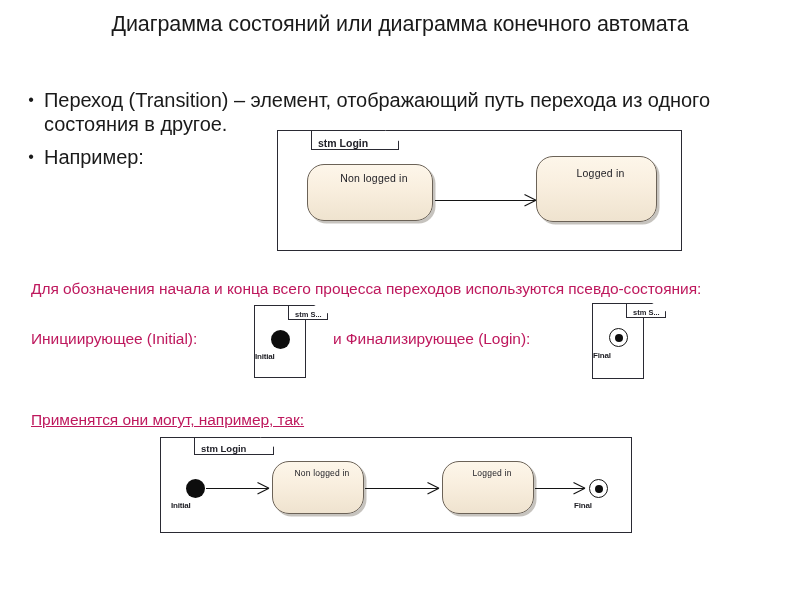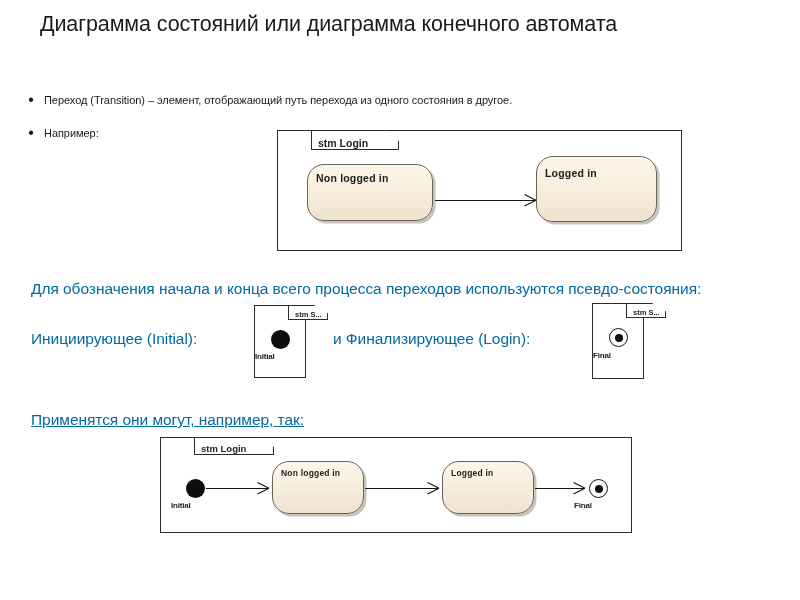--- a/index.html
+++ b/index.html
@@ -15,21 +15,21 @@
     font-family: "Liberation Sans", sans-serif;
     color: #000000;
   }
 
   
   .slide-title {
     position: absolute;
     left: 40px;
     top: 10px;
     width: 720px;
-    text-align: left;
+    text-align: center;
     font-size: 21.5px;
     line-height: 29px;
     color: #1a1a1a;
     letter-spacing: -0.1px;
   }
   .slide-title .line { display: block; }
 
   
   .bullets {
     position: absolute;
@@ -44,32 +44,32 @@
   }
   .bullet-mark {
     width: 26px;
     flex: 0 0 26px;
     font-size: 16px;
     line-height: 24px;
     text-align: center;
     color: #1a1a1a;
   }
   .bullet-text {
-    font-size: 11px;
+    font-size: 20px;
     line-height: 24px;
     color: #1a1a1a;
     letter-spacing: -0.05px;
   }
 
   
   .para {
     position: absolute;
     font-size: 15.5px;
     line-height: 23px;
-    color: #0369a1;
+    color: #be185d;
     letter-spacing: -0.05px;
     white-space: nowrap;
   }
   .para.wrap { white-space: normal; }
 
   
   .uml-frame {
     position: absolute;
     box-sizing: border-box;
     border: 1.4px solid #2a2a33;
@@ -98,22 +98,22 @@
     box-sizing: border-box;
     border: 1.3px solid #6b6257;
     border-radius: 17px;
     background: linear-gradient(180deg, #fdf6ea 0%, #f9efdf 42%, #efe3cf 100%);
     box-shadow: 2.5px 2.5px 0 rgba(120,112,100,0.42);
   }
   .state-label {
     position: absolute;
     left: 8px;
     right: 0;
-    text-align: left;
-    font-weight: bold;
+    text-align: center;
+    font-weight: normal;
     color: #1c1c22;
     letter-spacing: 0.2px;
   }
 
   
   .initial-node {
     position: absolute;
     border-radius: 50%;
     background: #0d0d0d;
   }

